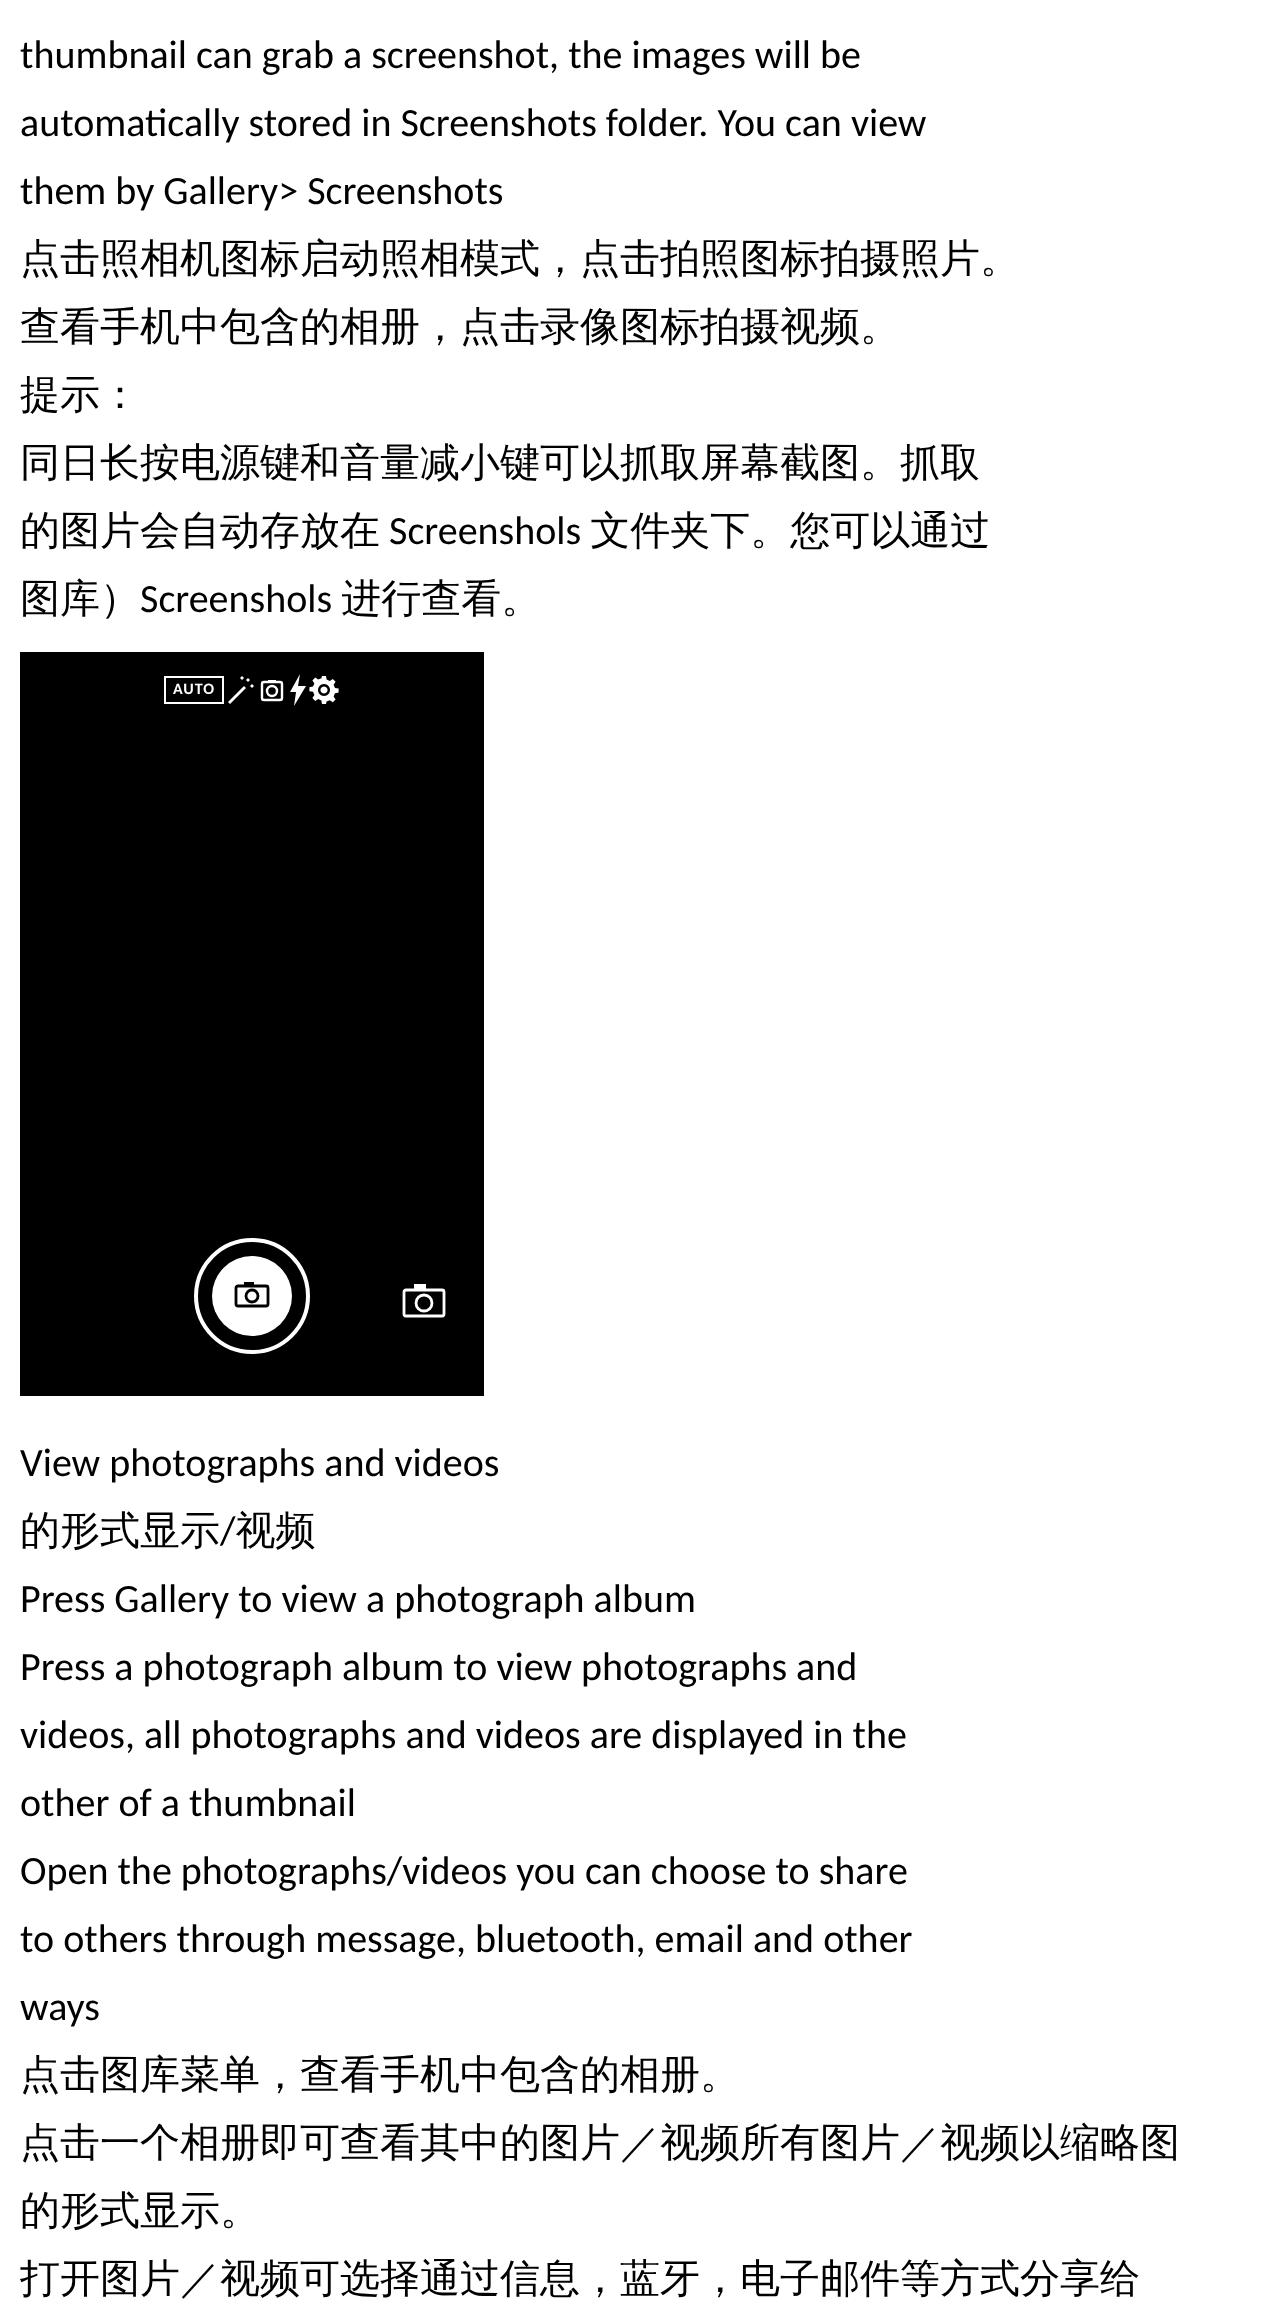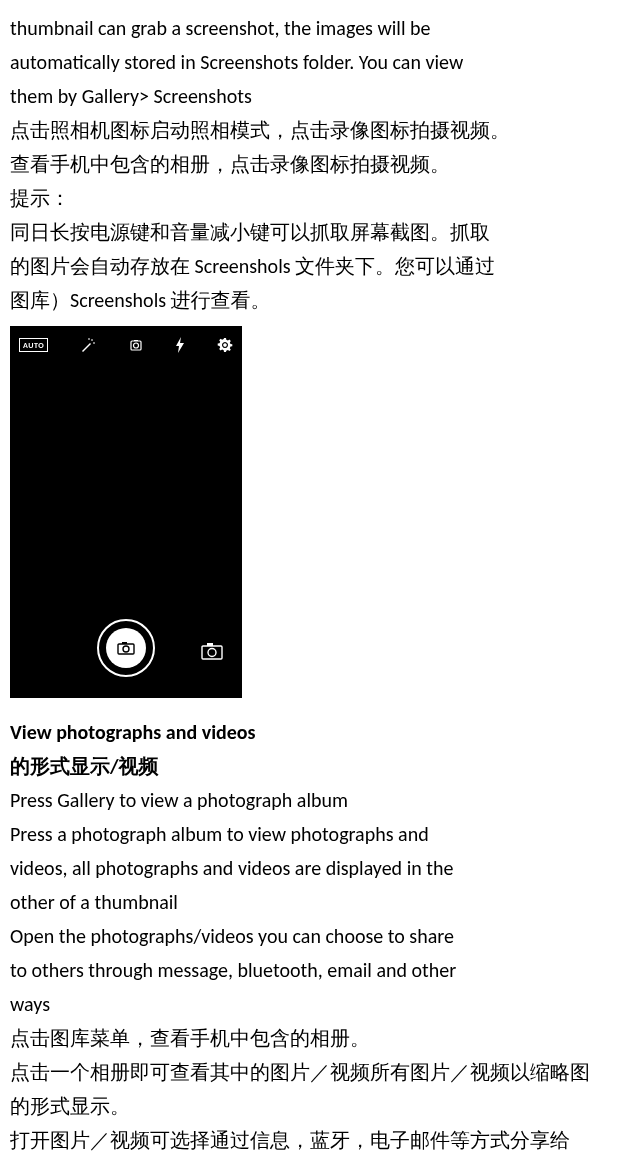--- a/index.html
+++ b/index.html
@@ -9,36 +9,36 @@
     font-size: 20px;
     line-height: 1.6;
     color: #000;
     width: 612px;
     background: #fff;
   }
   .para {
     margin: 2px 0;
   }
   .heading-bold {
-    font-weight: bold;
+    font-weight: normal;
   }
   .phone-screenshot {
     width: 230px;
     height: 370px;
     background: #000;
     position: relative;
     margin: 10px 0 18px 0;
     border: 1px solid #000;
   }
   .topbar {
     position: absolute;
     top: 10px;
     left: 0; right: 0;
     display: flex;
-    justify-content: space-between;
+    justify-content: center;
     padding: 0 8px;
     align-items: center;
   }
   .tb-item {
     color: #fff;
     font-size: 11px;
     display: flex;
     align-items: center;
     justify-content: center;
   }
@@ -88,21 +88,21 @@
   .flash-icon {
     width:10px; height:16px;
   }
 </style>
 </head>
 <body>
 
 <div class="para">thumbnail can grab a screenshot, the images will be</div>
 <div class="para">automatically stored in Screenshots folder. You can view</div>
 <div class="para">them by Gallery&gt; Screenshots</div>
-<div class="para">点击照相机图标启动照相模式，点击录像图标拍摄视频。</div>
+<div class="para">点击照相机图标启动照相模式，点击拍照图标拍摄照片。</div>
 <div class="para">查看手机中包含的相册，点击录像图标拍摄视频。</div>
 <div class="para">提示：</div>
 <div class="para">同日长按电源键和音量减小键可以抓取屏幕截图。抓取</div>
 <div class="para">的图片会自动存放在 Screenshols 文件夹下。您可以通过</div>
 <div class="para">图库）Screenshols 进行查看。</div>
 
 <div class="phone-screenshot">
   <div class="topbar">
     <span class="tb-item auto-box">AUTO</span>
     <span class="tb-item wand-icon">

